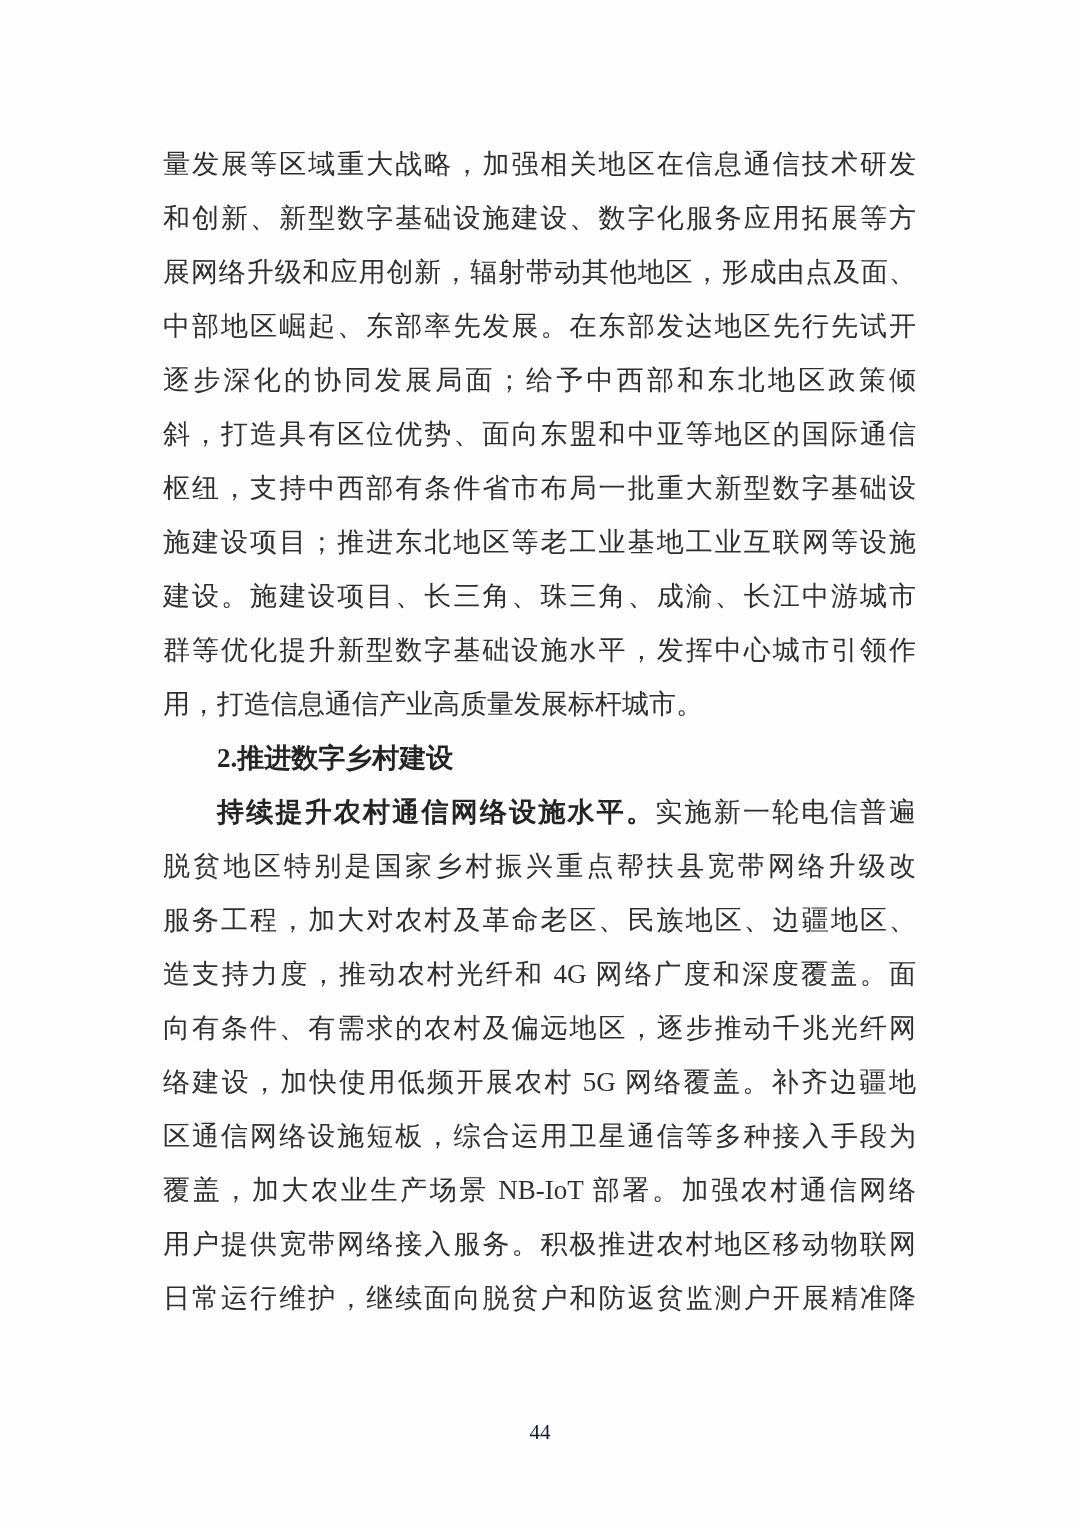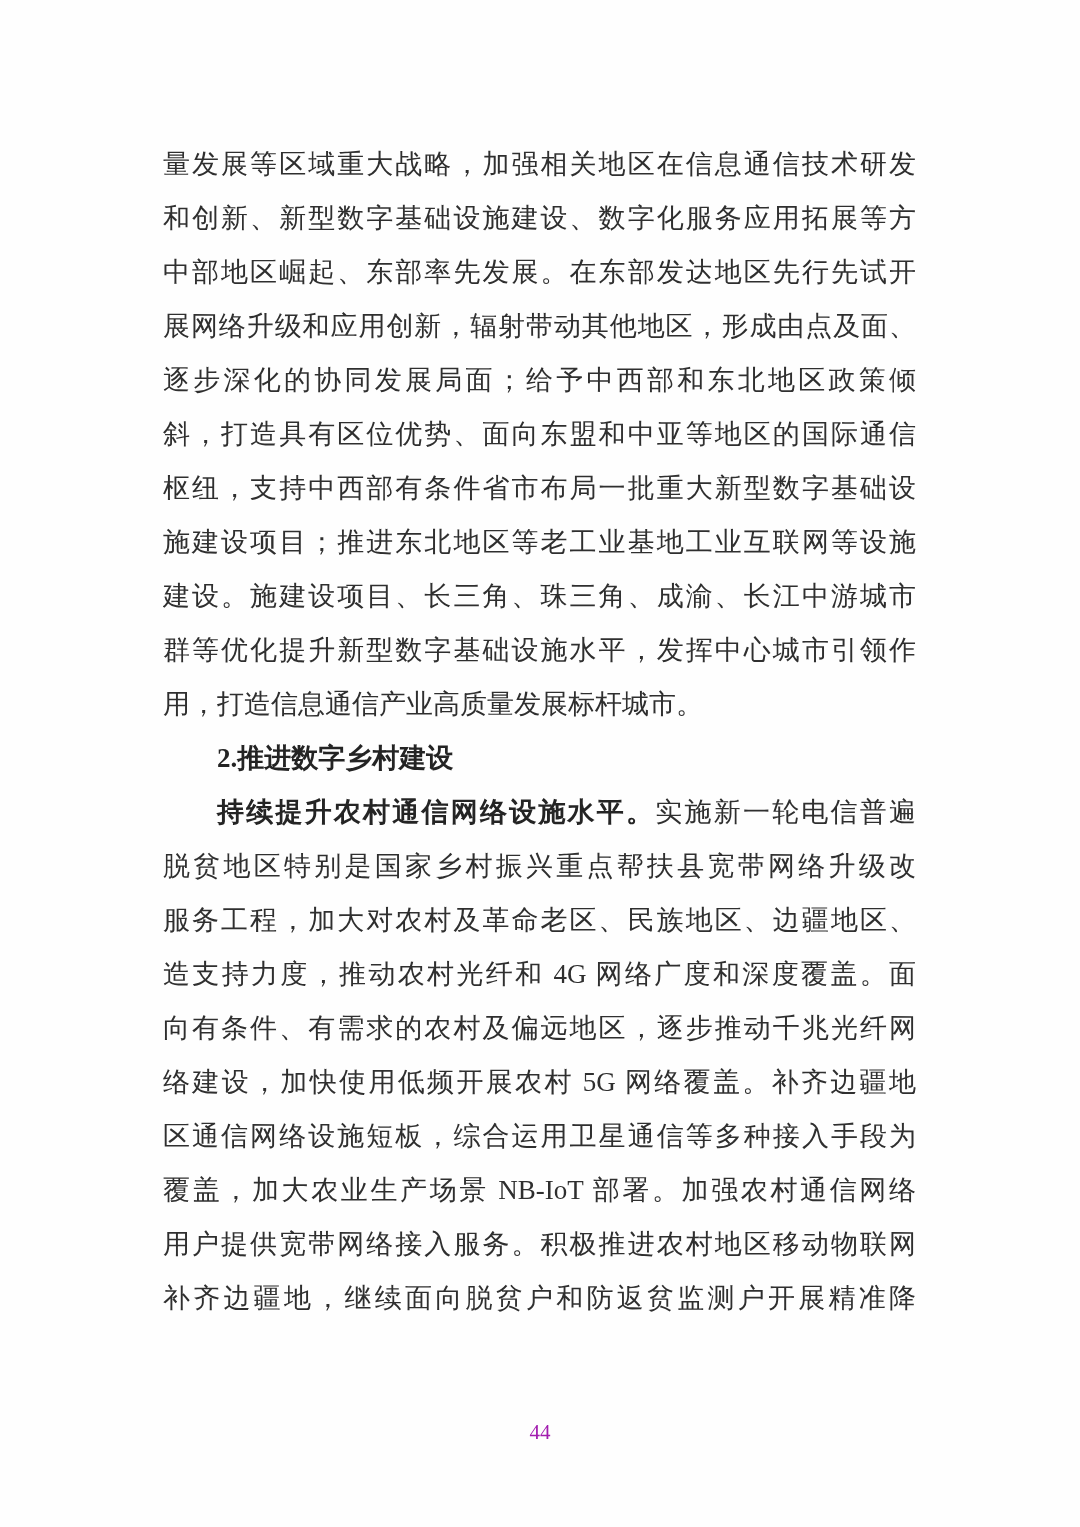--- a/index.html
+++ b/index.html
@@ -40,45 +40,45 @@
     font-weight: bold;
     color: #242424;
   }
   .pagenum {
     position: absolute;
     left: 0;
     right: 0;
     top: 1420px;
     text-align: center;
     font-size: 21px;
-    color: #a21caf;
+    color: #0f172a;
   }
 </style>
 </head>
 <body>
 
 <div class="page">
   <div class="textblock">
       <div class="line fill"><span>量发展等区域重大战略，加强相关地区在信息通信技术研发</span></div>
       <div class="line fill"><span>和创新、新型数字基础设施建设、数字化服务应用拓展等方</span></div>
+      <div class="line fill"><span>展网络升级和应用创新，辐射带动其他地区，形成由点及面、</span></div>
       <div class="line fill"><span>中部地区崛起、东部率先发展。在东部发达地区先行先试开</span></div>
-      <div class="line fill"><span>展网络升级和应用创新，辐射带动其他地区，形成由点及面、</span></div>
       <div class="line fill"><span>逐步深化的协同发展局面；给予中西部和东北地区政策倾</span></div>
       <div class="line fill"><span>斜，打造具有区位优势、面向东盟和中亚等地区的国际通信</span></div>
       <div class="line fill"><span>枢纽，支持中西部有条件省市布局一批重大新型数字基础设</span></div>
       <div class="line fill"><span>施建设项目；推进东北地区等老工业基地工业互联网等设施</span></div>
       <div class="line fill"><span>建设。施建设项目、长三角、珠三角、成渝、长江中游城市</span></div>
       <div class="line fill"><span>群等优化提升新型数字基础设施水平，发挥中心城市引领作</span></div>
       <div class="line"><span>用，打造信息通信产业高质量发展标杆城市。</span></div>
       <div class="line indent"><span class="b">2.推进数字乡村建设</span></div>
       <div class="line fill indent"><span class="b">持续提升农村通信网络设施水平。</span><span>实施新一轮电信普遍</span></div>
       <div class="line fill"><span>脱贫地区特别是国家乡村振兴重点帮扶县宽带网络升级改</span></div>
       <div class="line fill"><span>服务工程，加大对农村及革命老区、民族地区、边疆地区、</span></div>
       <div class="line fill"><span>造支持力度，推动农村光纤和 4G 网络广度和深度覆盖。面</span></div>
       <div class="line fill"><span>向有条件、有需求的农村及偏远地区，逐步推动千兆光纤网</span></div>
       <div class="line fill"><span>络建设，加快使用低频开展农村 5G 网络覆盖。补齐边疆地</span></div>
       <div class="line fill"><span>区通信网络设施短板，综合运用卫星通信等多种接入手段为</span></div>
       <div class="line fill"><span>覆盖，加大农业生产场景 NB-IoT 部署。加强农村通信网络</span></div>
       <div class="line fill"><span>用户提供宽带网络接入服务。积极推进农村地区移动物联网</span></div>
-      <div class="line fill"><span>补齐边疆地，继续面向脱贫户和防返贫监测户开展精准降</span></div>
+      <div class="line fill"><span>日常运行维护，继续面向脱贫户和防返贫监测户开展精准降</span></div>
     </div>
   <div class="pagenum">44</div>
 </div>
 
 </body></html>

